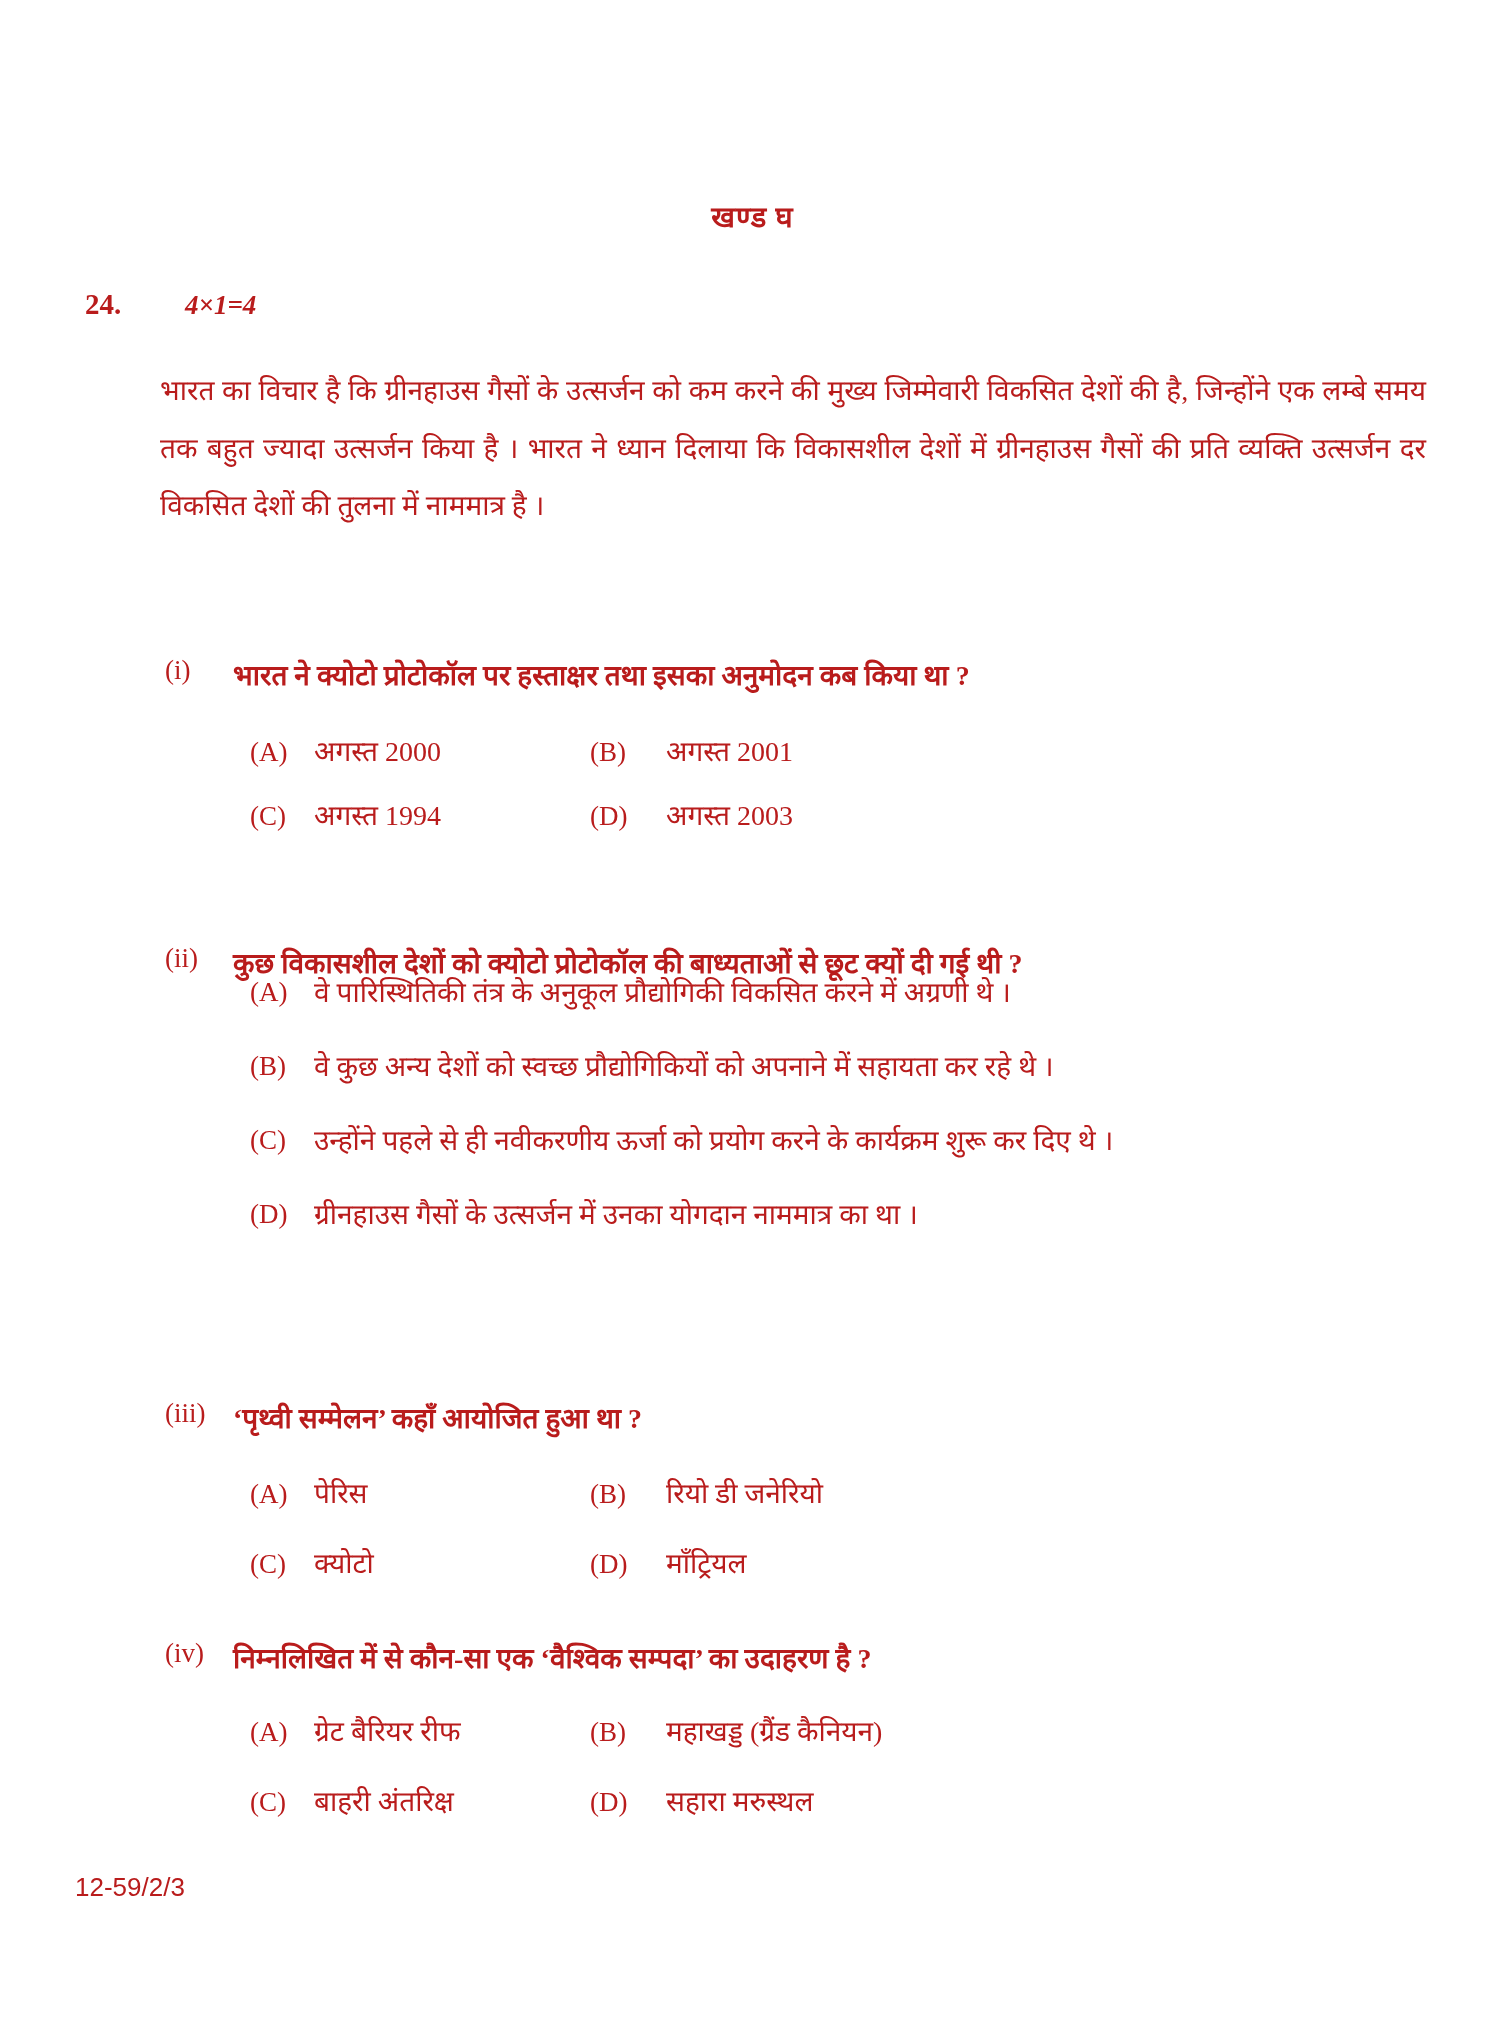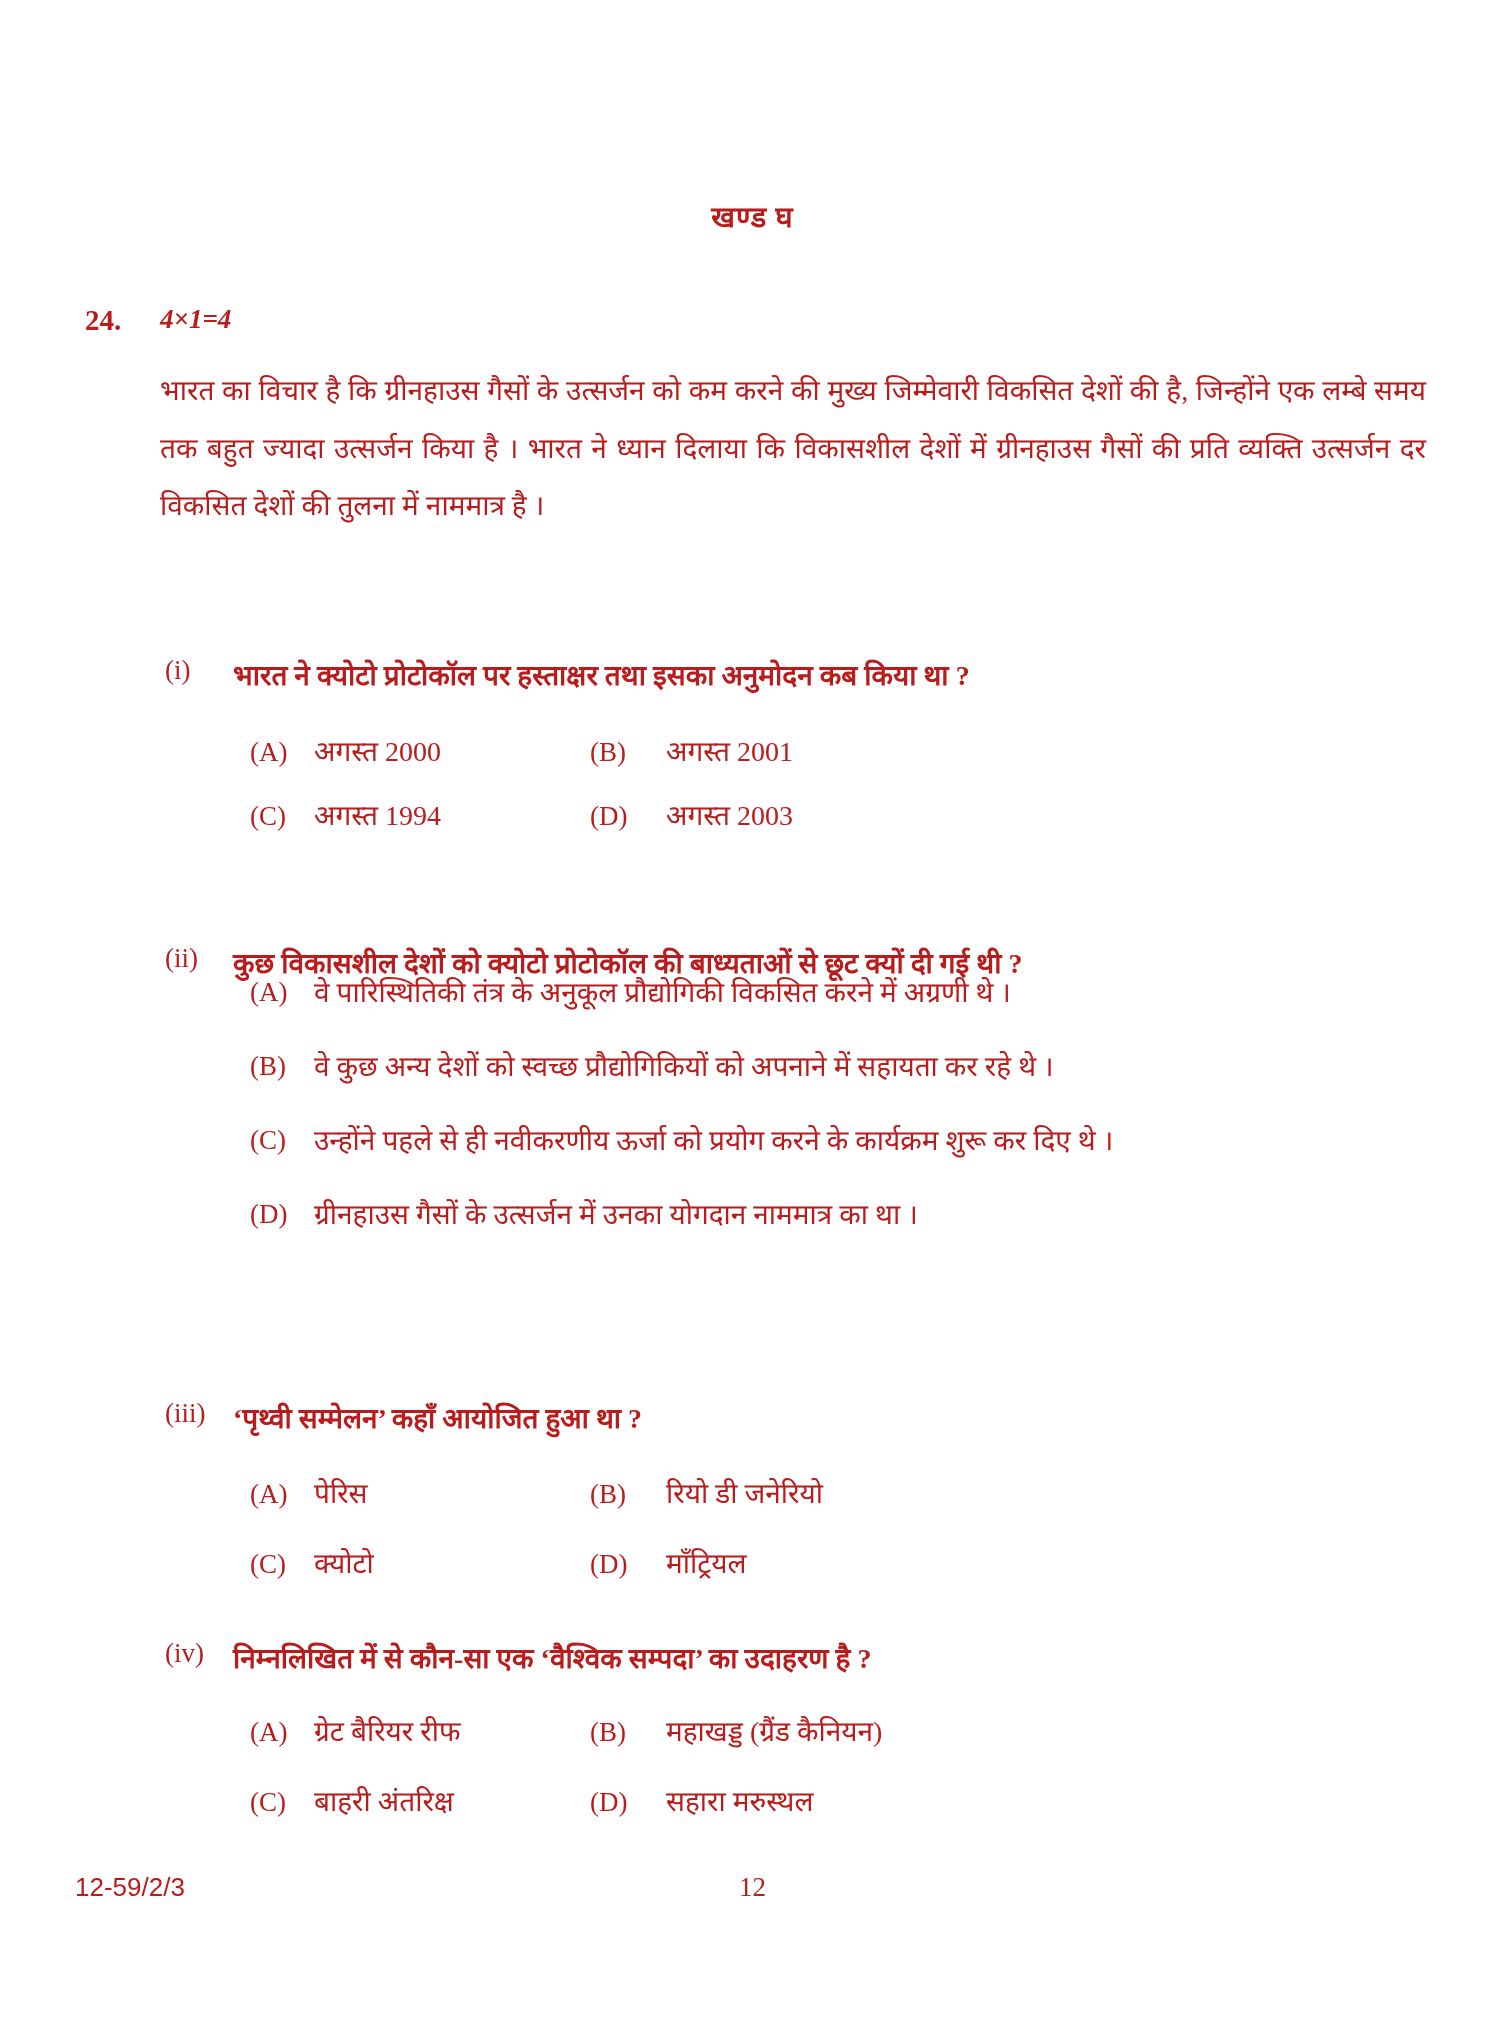--- a/index.html
+++ b/index.html
@@ -19,22 +19,22 @@
 
   .section-header {
     top: 196px; left: 0; width: 100%;
     text-align: center;
     font-weight: bold;
     font-size: 29px;
     letter-spacing: 1px;
   }
 
   .q-row {
-    top: 304px; left: 85px; right: 78px;
-    display: flex; align-items: flex-start;
+    top: 288px; left: 85px; right: 78px;
+    display: flex; align-items: flex-end; gap: 25px;
   }
   .q-number { width: 75px; font-weight: bold; font-size: 29px; flex: 0 0 auto; }
   .q-instruction { flex: 1 1 auto; padding-right: 20px; }
   .q-marks { flex: 0 0 auto; font-style: italic; font-weight: bold; font-size: 27px; white-space: nowrap; }
 
   .passage {
     top: 362px; left: 160px; width: 1266px;
     line-height: 57.5px;
     text-align: justify;
     text-align-last: left;
@@ -175,16 +175,15 @@
         <span class="opt-label">(C)</span>
         <span class="opt-text">बाहरी अंतरिक्ष</span>
       </div>
       <div class="opt opt-right">
         <span class="opt-label-r">(D)</span>
         <span class="opt-text">सहारा मरुस्थल</span>
       </div>
     </div>
   </div>
 
-  <div class="abs footer-page">12</div>
   <div class="abs footer-code">12-59/2/3</div>
 
 </div>
 
 </body></html>

